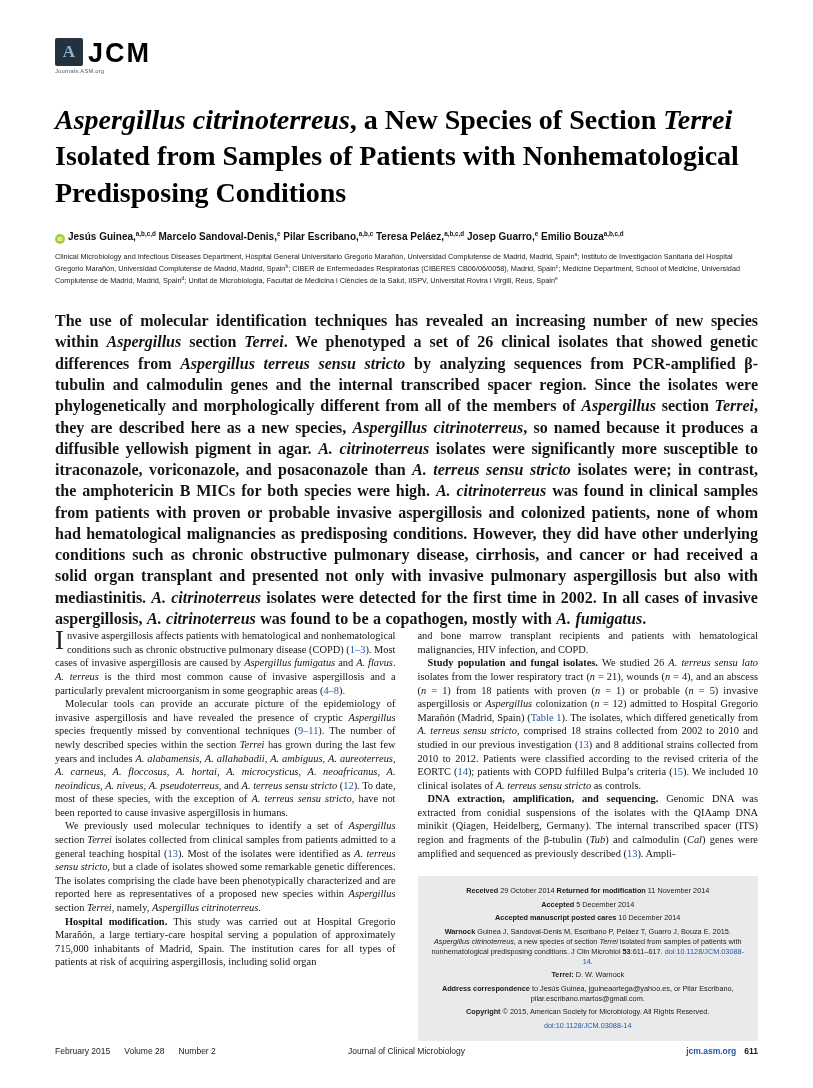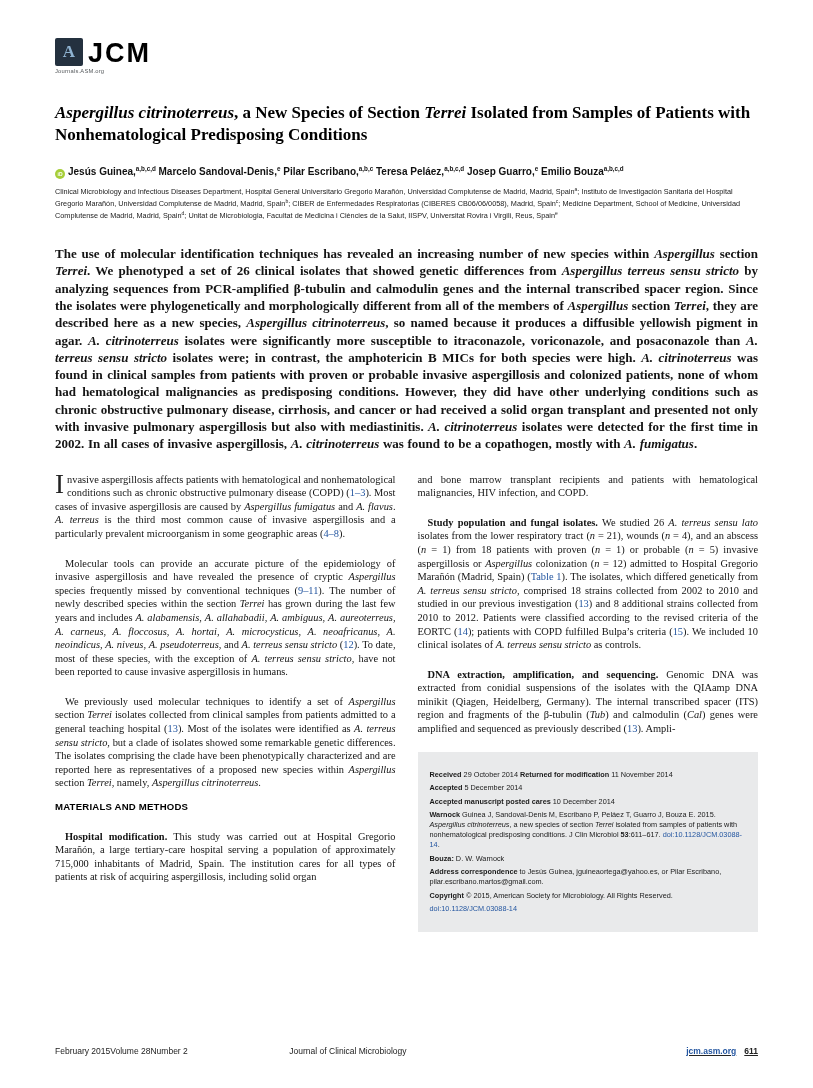--- a/index.html
+++ b/index.html
@@ -16,57 +16,57 @@
     width:28px; height:28px; background:#24313f; border-radius:2px;
     display:flex; align-items:center; justify-content:center;
     color:#8fb3d1; font-family:"Liberation Serif", serif; font-weight:700; font-size:17px;
   }
   .logo-text {
     font-family:"Liberation Sans", sans-serif; font-weight:700; font-size:27px;
     letter-spacing:2px; color:#000000; line-height:26px;
   }
   .logo-tagline { font-family:"Liberation Sans", sans-serif; font-size:5.8px; color:#55595c; margin-top:2px; letter-spacing:0.2px; }
   
-  .title { font-size:17px; font-weight:700; line-height:1.3; margin:28px 0 20px 0; color:#000; }
+  .title { font-size:28px; font-weight:700; line-height:1.3; margin:28px 0 20px 0; color:#000; }
   .authors-row { font-family:"Liberation Sans", sans-serif; font-size:10px; font-weight:700; margin-bottom:7px; color:#111; }
   .authors-row sup { font-size:6.3px; }
   .orcid {
     display:inline-flex; align-items:center; justify-content:center;
     width:10px; height:10px; border-radius:50%; background:#a6ce39; color:#fff;
     font-size:5px; font-weight:700; margin-right:3px; vertical-align:-1px;
   }
   .affiliations { font-family:"Liberation Sans", sans-serif; font-size:7.3px; line-height:1.6; color:#222; margin-bottom:24px; }
   .affiliations sup { font-size:5px; }
   
-  .abstract { font-weight:700; font-size:13px; line-height:1.33; text-align:justify; margin-bottom:20px; word-spacing:0.4px; }
+  .abstract { font-weight:700; font-size:16px; line-height:1.33; text-align:justify; word-spacing:0.4px; }
   
   .bodycols { display:flex; gap:22px; }
   .col { width:341px; font-size:10.4px; line-height:13.6px; text-align:justify; }
   .col p { margin:0; }
-  .col p.indent { text-indent:10px;margin-top:16px; }
+  .col p.indent { text-indent:10px; }
   .dropcap { float:left; font-size:27px; line-height:22px; padding-right:3px; color:#222; }
   .section-heading { font-family:"Liberation Sans", sans-serif; font-weight:700; font-size:9.6px; margin:10px 0 4px 0; letter-spacing:0.2px; color:#000; }
   .ref, .link { color:#2456a0; }
   
   .info-box {
-    background:#e9eaeb; padding:18px 12px; margin-top:16px;
+    background:#e9eaeb; padding:10px 12px; margin-top:16px;
     font-family:"Liberation Sans", sans-serif; font-size:7.3px; line-height:10px; color:#1a1a1a;
-    text-align:left;
+    text-align:center;
   }
   .info-line { margin-bottom:3.5px; }
   .info-line:last-child { margin-bottom:0; }
   
   .footer {
     position:absolute; left:55px; right:55px; bottom:32px;
     display:flex; align-items:baseline;
     font-family:"Liberation Sans", sans-serif; font-size:8.5px; color:#222;
   }
-  .footer-left { flex:1; display:flex; }
-  .footer-center { flex:1; text-align:left; }
-  .footer-right { flex:1; text-align:right; font-weight:700;text-decoration:underline; }
+  .footer-left { flex:1; display:flex; gap:14px; }
+  .footer-center { flex:1; text-align:center; }
+  .footer-right { flex:1; text-align:right; font-weight:700; }
   .footer-right .site { color:#2456a0; margin-right:8px; }
   sup { line-height:0; }
 </style>
 </head>
 <body>
 
 <div class="page">
 
   <header class="masthead">
     <div class="logo-row">
@@ -86,35 +86,34 @@
 
   <p class="affiliations">Clinical Microbiology and Infectious Diseases Department, Hospital General Universitario Gregorio Marañón, Universidad Complutense de Madrid, Madrid, Spain<sup>a</sup>; Instituto de Investigación Sanitaria del Hospital Gregorio Marañón, Universidad Complutense de Madrid, Madrid, Spain<sup>b</sup>; CIBER de Enfermedades Respiratorias (CIBERES CB06/06/0058), Madrid, Spain<sup>c</sup>; Medicine Department, School of Medicine, Universidad Complutense de Madrid, Madrid, Spain<sup>d</sup>; Unitat de Microbiologia, Facultat de Medicina i Ciències de la Salut, IISPV, Universitat Rovira i Virgili, Reus, Spain<sup>e</sup></p>
 
   <p class="abstract">The use of molecular identification techniques has revealed an increasing number of new species within <i>Aspergillus</i> section <i>Terrei</i>. We phenotyped a set of 26 clinical isolates that showed genetic differences from <i>Aspergillus terreus sensu stricto</i> by analyzing sequences from PCR-amplified β-tubulin and calmodulin genes and the internal transcribed spacer region. Since the isolates were phylogenetically and morphologically different from all of the members of <i>Aspergillus</i> section <i>Terrei</i>, they are described here as a new species, <i>Aspergillus citrinoterreus</i>, so named because it produces a diffusible yellowish pigment in agar. <i>A. citrinoterreus</i> isolates were significantly more susceptible to itraconazole, voriconazole, and posaconazole than <i>A. terreus sensu stricto</i> isolates were; in contrast, the amphotericin B MICs for both species were high. <i>A. citrinoterreus</i> was found in clinical samples from patients with proven or probable invasive aspergillosis and colonized patients, none of whom had hematological malignancies as predisposing conditions. However, they did have other underlying conditions such as chronic obstructive pulmonary disease, cirrhosis, and cancer or had received a solid organ transplant and presented not only with invasive pulmonary aspergillosis but also with mediastinitis. <i>A. citrinoterreus</i> isolates were detected for the first time in 2002. In all cases of invasive aspergillosis, <i>A. citrinoterreus</i> was found to be a copathogen, mostly with <i>A. fumigatus</i>.</p>
 
   <div class="bodycols">
     <div class="col">
       <p><span class="dropcap">I</span>nvasive aspergillosis affects patients with hematological and nonhematological conditions such as chronic obstructive pulmonary disease (COPD) (<span class="ref">1–3</span>). Most cases of invasive aspergillosis are caused by <i>Aspergillus fumigatus</i> and <i>A. flavus</i>. <i>A. terreus</i> is the third most common cause of invasive aspergillosis and a particularly prevalent microorganism in some geographic areas (<span class="ref">4–8</span>).</p>
       <p class="indent">Molecular tools can provide an accurate picture of the epidemiology of invasive aspergillosis and have revealed the presence of cryptic <i>Aspergillus</i> species frequently missed by conventional techniques (<span class="ref">9–11</span>). The number of newly described species within the section <i>Terrei</i> has grown during the last few years and includes <i>A. alabamensis</i>, <i>A. allahabadii</i>, <i>A. ambiguus</i>, <i>A. aureoterreus</i>, <i>A. carneus</i>, <i>A. floccosus</i>, <i>A. hortai</i>, <i>A. microcysticus</i>, <i>A. neoafricanus</i>, <i>A. neoindicus</i>, <i>A. niveus</i>, <i>A. pseudoterreus</i>, and <i>A. terreus sensu stricto</i> (<span class="ref">12</span>). To date, most of these species, with the exception of <i>A. terreus sensu stricto</i>, have not been reported to cause invasive aspergillosis in humans.</p>
       <p class="indent">We previously used molecular techniques to identify a set of <i>Aspergillus</i> section <i>Terrei</i> isolates collected from clinical samples from patients admitted to a general teaching hospital (<span class="ref">13</span>). Most of the isolates were identified as <i>A. terreus sensu stricto</i>, but a clade of isolates showed some remarkable genetic differences. The isolates comprising the clade have been phenotypically characterized and are reported here as representatives of a proposed new species within <i>Aspergillus</i> section <i>Terrei</i>, namely, <i>Aspergillus citrinoterreus</i>.</p>
-      <h2 class="section-heading">MATERIALS AND METHODS</h2>
       <p class="indent"><b>Hospital modification.</b> This study was carried out at Hospital Gregorio Marañón, a large tertiary-care hospital serving a population of approximately 715,000 inhabitants of Madrid, Spain. The institution cares for all types of patients at risk of acquiring aspergillosis, including solid organ</p>
     </div>
 
     <div class="col">
       <p>and bone marrow transplant recipients and patients with hematological malignancies, HIV infection, and COPD.</p>
       <p class="indent"><b>Study population and fungal isolates.</b> We studied 26 <i>A. terreus sensu lato</i> isolates from the lower respiratory tract (<i>n</i> = 21), wounds (<i>n</i> = 4), and an abscess (<i>n</i> = 1) from 18 patients with proven (<i>n</i> = 1) or probable (<i>n</i> = 5) invasive aspergillosis or <i>Aspergillus</i> colonization (<i>n</i> = 12) admitted to Hospital Gregorio Marañón (Madrid, Spain) (<span class="ref">Table 1</span>). The isolates, which differed genetically from <i>A. terreus sensu stricto</i>, comprised 18 strains collected from 2002 to 2010 and studied in our previous investigation (<span class="ref">13</span>) and 8 additional strains collected from 2010 to 2012. Patients were classified according to the revised criteria of the EORTC (<span class="ref">14</span>); patients with COPD fulfilled Bulpa’s criteria (<span class="ref">15</span>). We included 10 clinical isolates of <i>A. terreus sensu stricto</i> as controls.</p>
       <p class="indent"><b>DNA extraction, amplification, and sequencing.</b> Genomic DNA was extracted from conidial suspensions of the isolates with the QIAamp DNA minikit (Qiagen, Heidelberg, Germany). The internal transcribed spacer (ITS) region and fragments of the β-tubulin (<i>Tub</i>) and calmodulin (<i>Cal</i>) genes were amplified and sequenced as previously described (<span class="ref">13</span>). Ampli-</p>
 
       <aside class="info-box">
         <div class="info-line"><b>Received</b> 29 October 2014 <b>Returned for modification</b> 11 November 2014</div>
         <div class="info-line"><b>Accepted</b> 5 December 2014</div>
         <div class="info-line"><b>Accepted manuscript posted cares</b> 10 December 2014</div>
         <div class="info-line"><b>Warnock</b> Guinea J, Sandoval-Denis M, Escribano P, Peláez T, Guarro J, Bouza E. 2015. <i>Aspergillus citrinoterreus</i>, a new species of section <i>Terrei</i> isolated from samples of patients with nonhematological predisposing conditions. J Clin Microbiol <b>53</b>:611–617. <span class="link">doi:10.1128/JCM.03088-14</span>.</div>
-        <div class="info-line"><b>Bouza:</b> D. W. Warnock</div>
+        <div class="info-line"><b>Terrei:</b> D. W. Warnock</div>
         <div class="info-line"><b>Address correspondence</b> to Jesús Guinea, jguineaortega@yahoo.es, or Pilar Escribano, pilar.escribano.martos@gmail.com.</div>
         <div class="info-line"><b>Copyright</b> © 2015, American Society for Microbiology. All Rights Reserved.</div>
         <div class="info-line"><span class="link">doi:10.1128/JCM.03088-14</span></div>
       </aside>
     </div>
   </div>
 
   <footer class="footer">
     <div class="footer-left">
       <span>February 2015</span>

